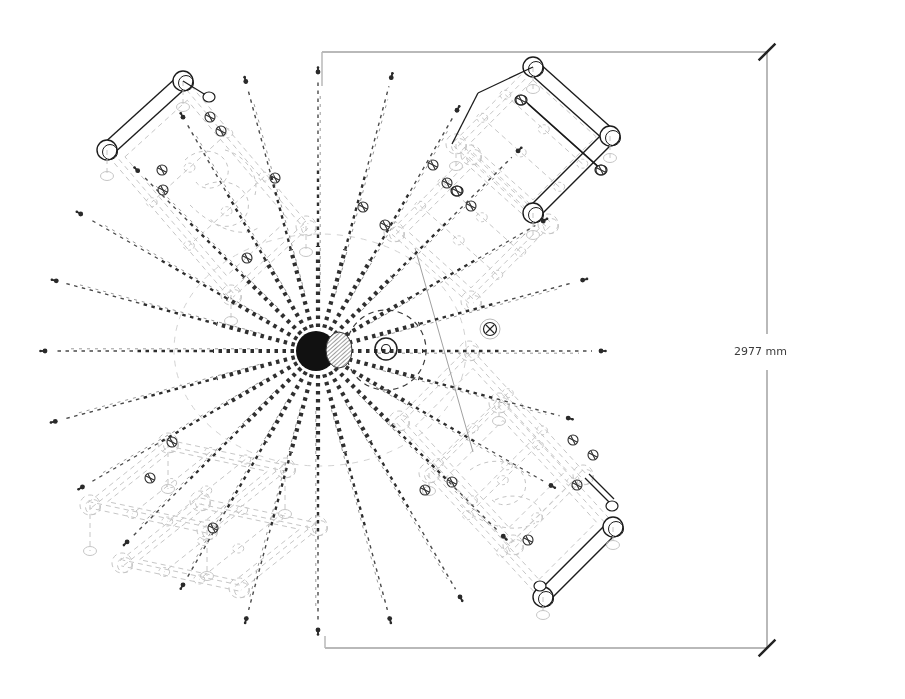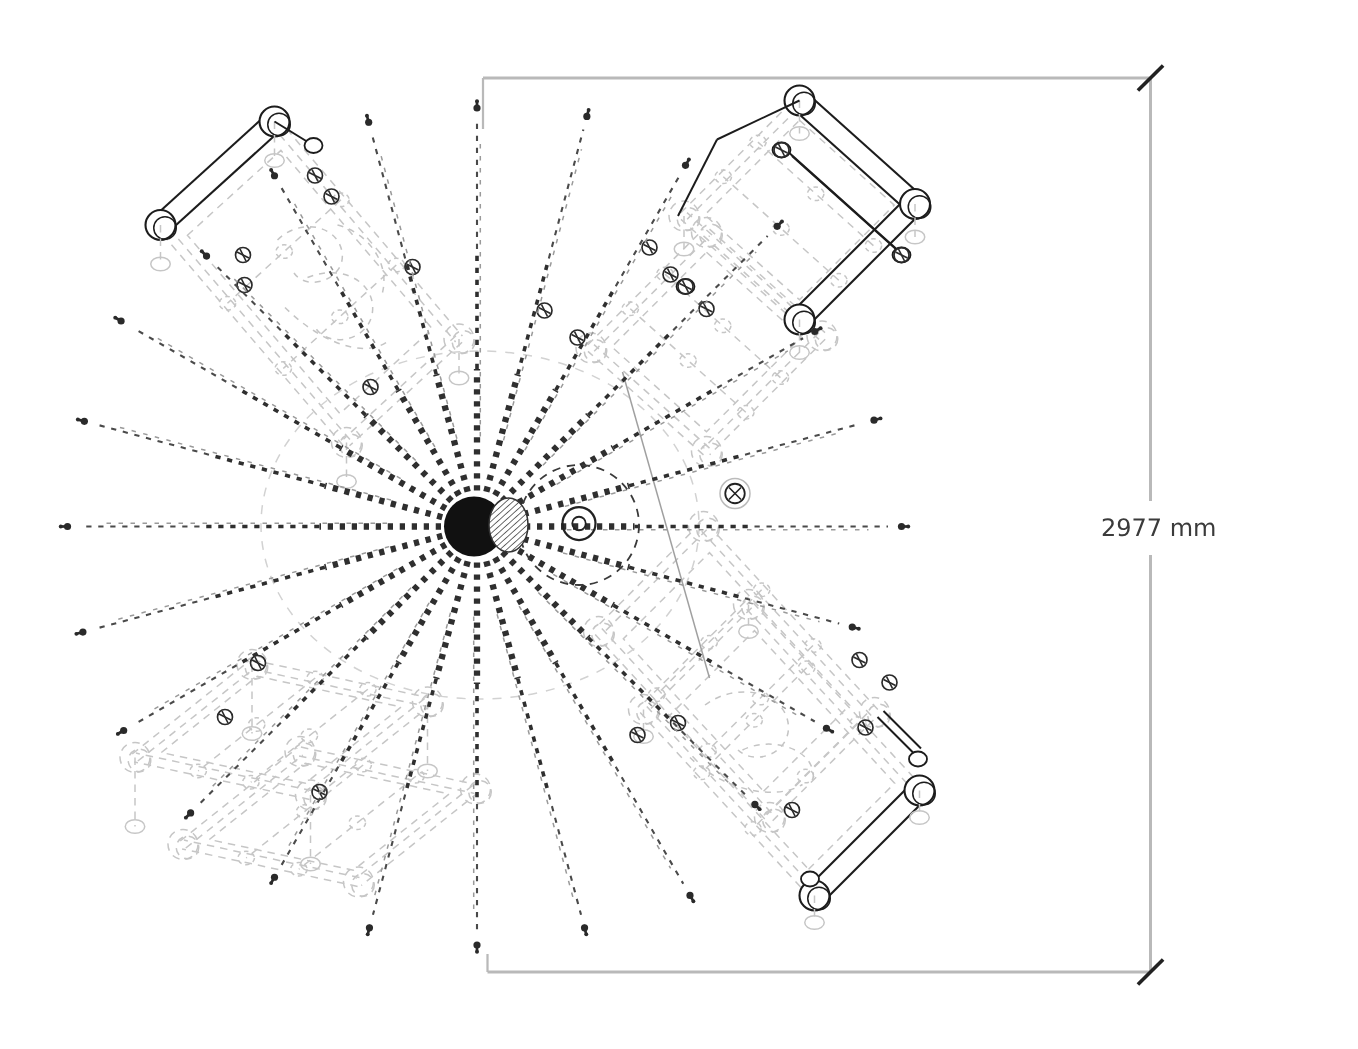--- a/index.html
+++ b/index.html
@@ -1,19 +1,19 @@
 <!DOCTYPE html>
 <html><head>
 <meta charset="utf-8">
 <style>
   html,body{margin:0;padding:0;background:#ffffff;}
   .stage{position:relative;width:905px;height:699px;background:#ffffff;overflow:hidden;
          font-family:"DejaVu Sans","Liberation Sans",sans-serif;}
   .stage svg{position:absolute;left:0;top:0;}
-  .dim-label{position:absolute;left:731px;top:343px;font-size:16px;line-height:18px;
+  .dim-label{position:absolute;left:731px;top:343px;font-size:11px;line-height:18px;
              color:#3b3b3b;background:#ffffff;padding:0 3px;white-space:nowrap;}
 </style>
 </head>
 <body>
 
 <div class="stage">
   <svg id="canvas" width="905" height="699" viewBox="0 0 905 699">
     <defs>
       <pattern id="hatch" width="3" height="3" patternUnits="userSpaceOnUse" patternTransform="rotate(48)">
         <rect width="3" height="3" fill="#ffffff"></rect>

